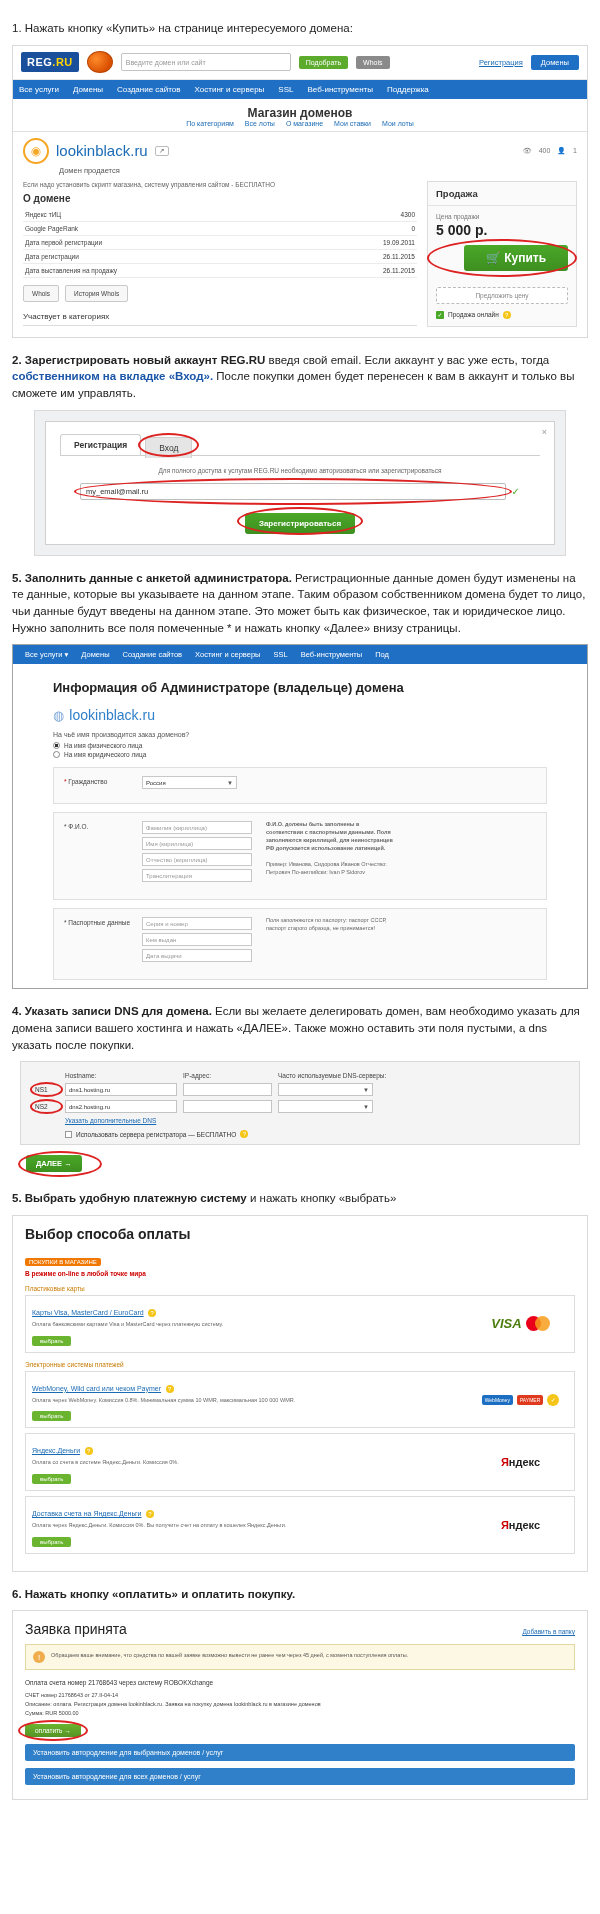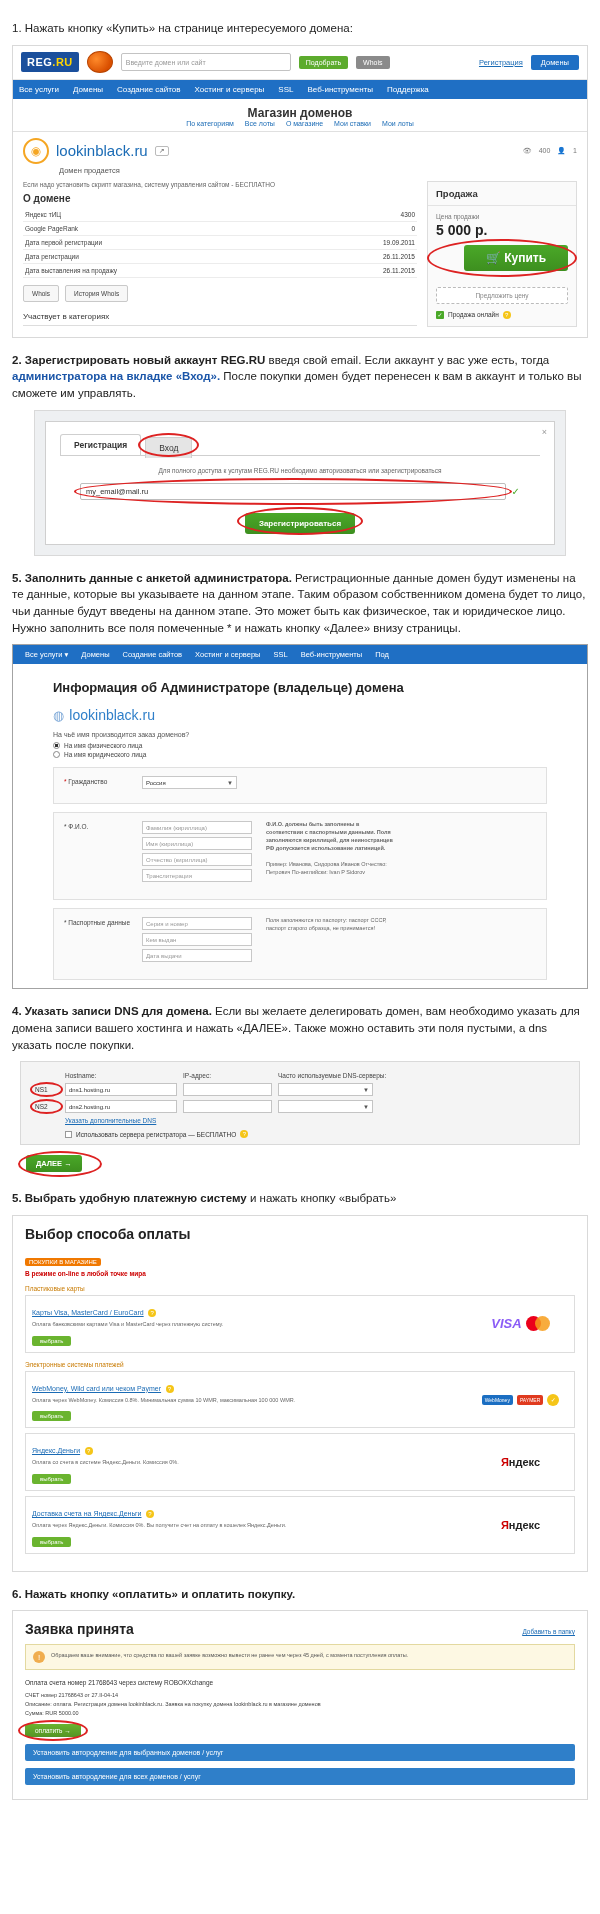--- a/index.html
+++ b/index.html
@@ -181,33 +181,33 @@
   .pay-title { font-size: 14px; font-weight: bold; color: #222; margin-bottom: 8px; }
   .pay-promo { display: inline-block; background: #f07800; color: #fff; font-size: 6px; padding: 1px 4px; border-radius: 2px; }
   .pay-promo2 { font-size: 6.5px; color: #c00; font-weight: bold; margin-top: 2px; }
   .pay-sect { font-size: 6.5px; color: #c87a00; margin: 8px 0 3px 0; }
   .pay-box { border: 1px solid #ddd; display: flex; align-items: center; padding: 5px 6px; gap: 8px; margin-bottom: 5px; }
   .pay-left { flex: 1 1 auto; }
   .pay-name { font-size: 7px; color: #1a6bb5; text-decoration: underline; }
   .pay-desc { font-size: 5.5px; color: #666; line-height: 1.4; margin-top: 2px; }
   .sel-btn { background: #6ab42f; color: #fff; font-size: 6px; padding: 2px 8px; border-radius: 2px; display: inline-block; margin-top: 3px; }
   .pay-logo { flex: 0 0 95px; display: flex; align-items: center; justify-content: center; gap: 4px; }
-  .visa { color: #8b5cf6; font-weight: bold; font-style: italic; font-size: 13px; }
+  .visa { color: #4d7c0f; font-weight: bold; font-style: italic; font-size: 13px; }
   .mc { position: relative; width: 24px; height: 15px; }
   .mc i { position: absolute; top: 0; width: 15px; height: 15px; border-radius: 50%; display: block; }
   .mc i.a { left: 0; background: #eb001b; }
   .mc i.b { left: 9px; background: #f79e1b; opacity: .85; }
   .wm-badge { background: #1b6ec2; color: #fff; font-size: 5px; padding: 2px 3px; border-radius: 2px; }
   .wm-badge2 { background: #e03a1e; color: #fff; font-size: 5px; padding: 2px 3px; border-radius: 2px; }
   .ya-logo { color: #c00; font-weight: bold; font-size: 11px; }
   .ya-logo span { color: #222; }
 
   
   .ord-shot { border: 1px solid #d9d9d9; background: #fff; padding: 10px 12px 14px 12px; }
-  .ord-title { font-size: 14px; font-weight: bold; color: #222; }
+  .ord-title { font-size: 14px; font-weight: normal; color: #222; }
   .ord-top { display: flex; align-items: baseline; }
   .ord-top .lnk { margin-left: auto; font-size: 6.5px; color: #1a6bb5; text-decoration: underline; }
   .ord-alert { border: 1px solid #e3d9a0; background: #fdf8e3; display: flex; gap: 6px; padding: 6px 7px; margin-top: 7px; }
   .warn-ico { width: 12px; height: 12px; border-radius: 50%; background: #f0ad4e; color: #fff; font-size: 8px; display: flex; align-items: center; justify-content: center; flex: 0 0 12px; }
   .ord-alert p { margin: 0; font-size: 5.5px; color: #555; line-height: 1.5; }
   .ord-sub { font-size: 6.5px; color: #333; margin: 9px 0 5px 0; }
   .ord-line { font-size: 5.5px; color: #444; line-height: 1.6; }
   .pay-now { background: linear-gradient(#6ab42f, #559425); color: #fff; font-size: 6.5px; padding: 3px 10px; border-radius: 2px; display: inline-block; margin-top: 6px; }
   .ord-btn { background: #2f7fc9; color: #fff; font-size: 7px; padding: 5px 8px; border-radius: 2px; display: block; margin-top: 7px; }
 </style>
@@ -317,21 +317,21 @@
               <span>Продажа онлайн</span>
               <span class="q-badge">?</span>
             </div>
           </div>
         </div>
       </div>
     </div>
   </div>
 
   <div class="step-text">
-    <b>2. Зарегистрировать новый аккаунт REG.RU</b><span> введя свой email. Если аккаунт у вас уже есть, тогда </span><b class="blue">администратора на вкладке «Вход».</b><span> После покупки домен будет перенесен к вам в аккаунт и только вы сможете им управлять.</span>
+    <b>2. Зарегистрировать новый аккаунт REG.RU</b><span> введя свой email. Если аккаунт у вас уже есть, тогда </span><b class="blue">собственником на вкладке «Вход».</b><span> После покупки домен будет перенесен к вам в аккаунт и только вы сможете им управлять.</span>
   </div>
 
   <div class="modal-shot" style="margin:0 22px 6px 22px;">
     <div class="modal">
       <span class="modal-close">×</span>
       <div class="tabs">
         <span class="tab active">Регистрация</span>
         <span class="ellipse-wrap" style="position:relative;">
           <span class="tab">Вход</span>
           <span class="ellipse" style="left:-7px; top:-4px; right:-7px; bottom:-2px;"></span>

